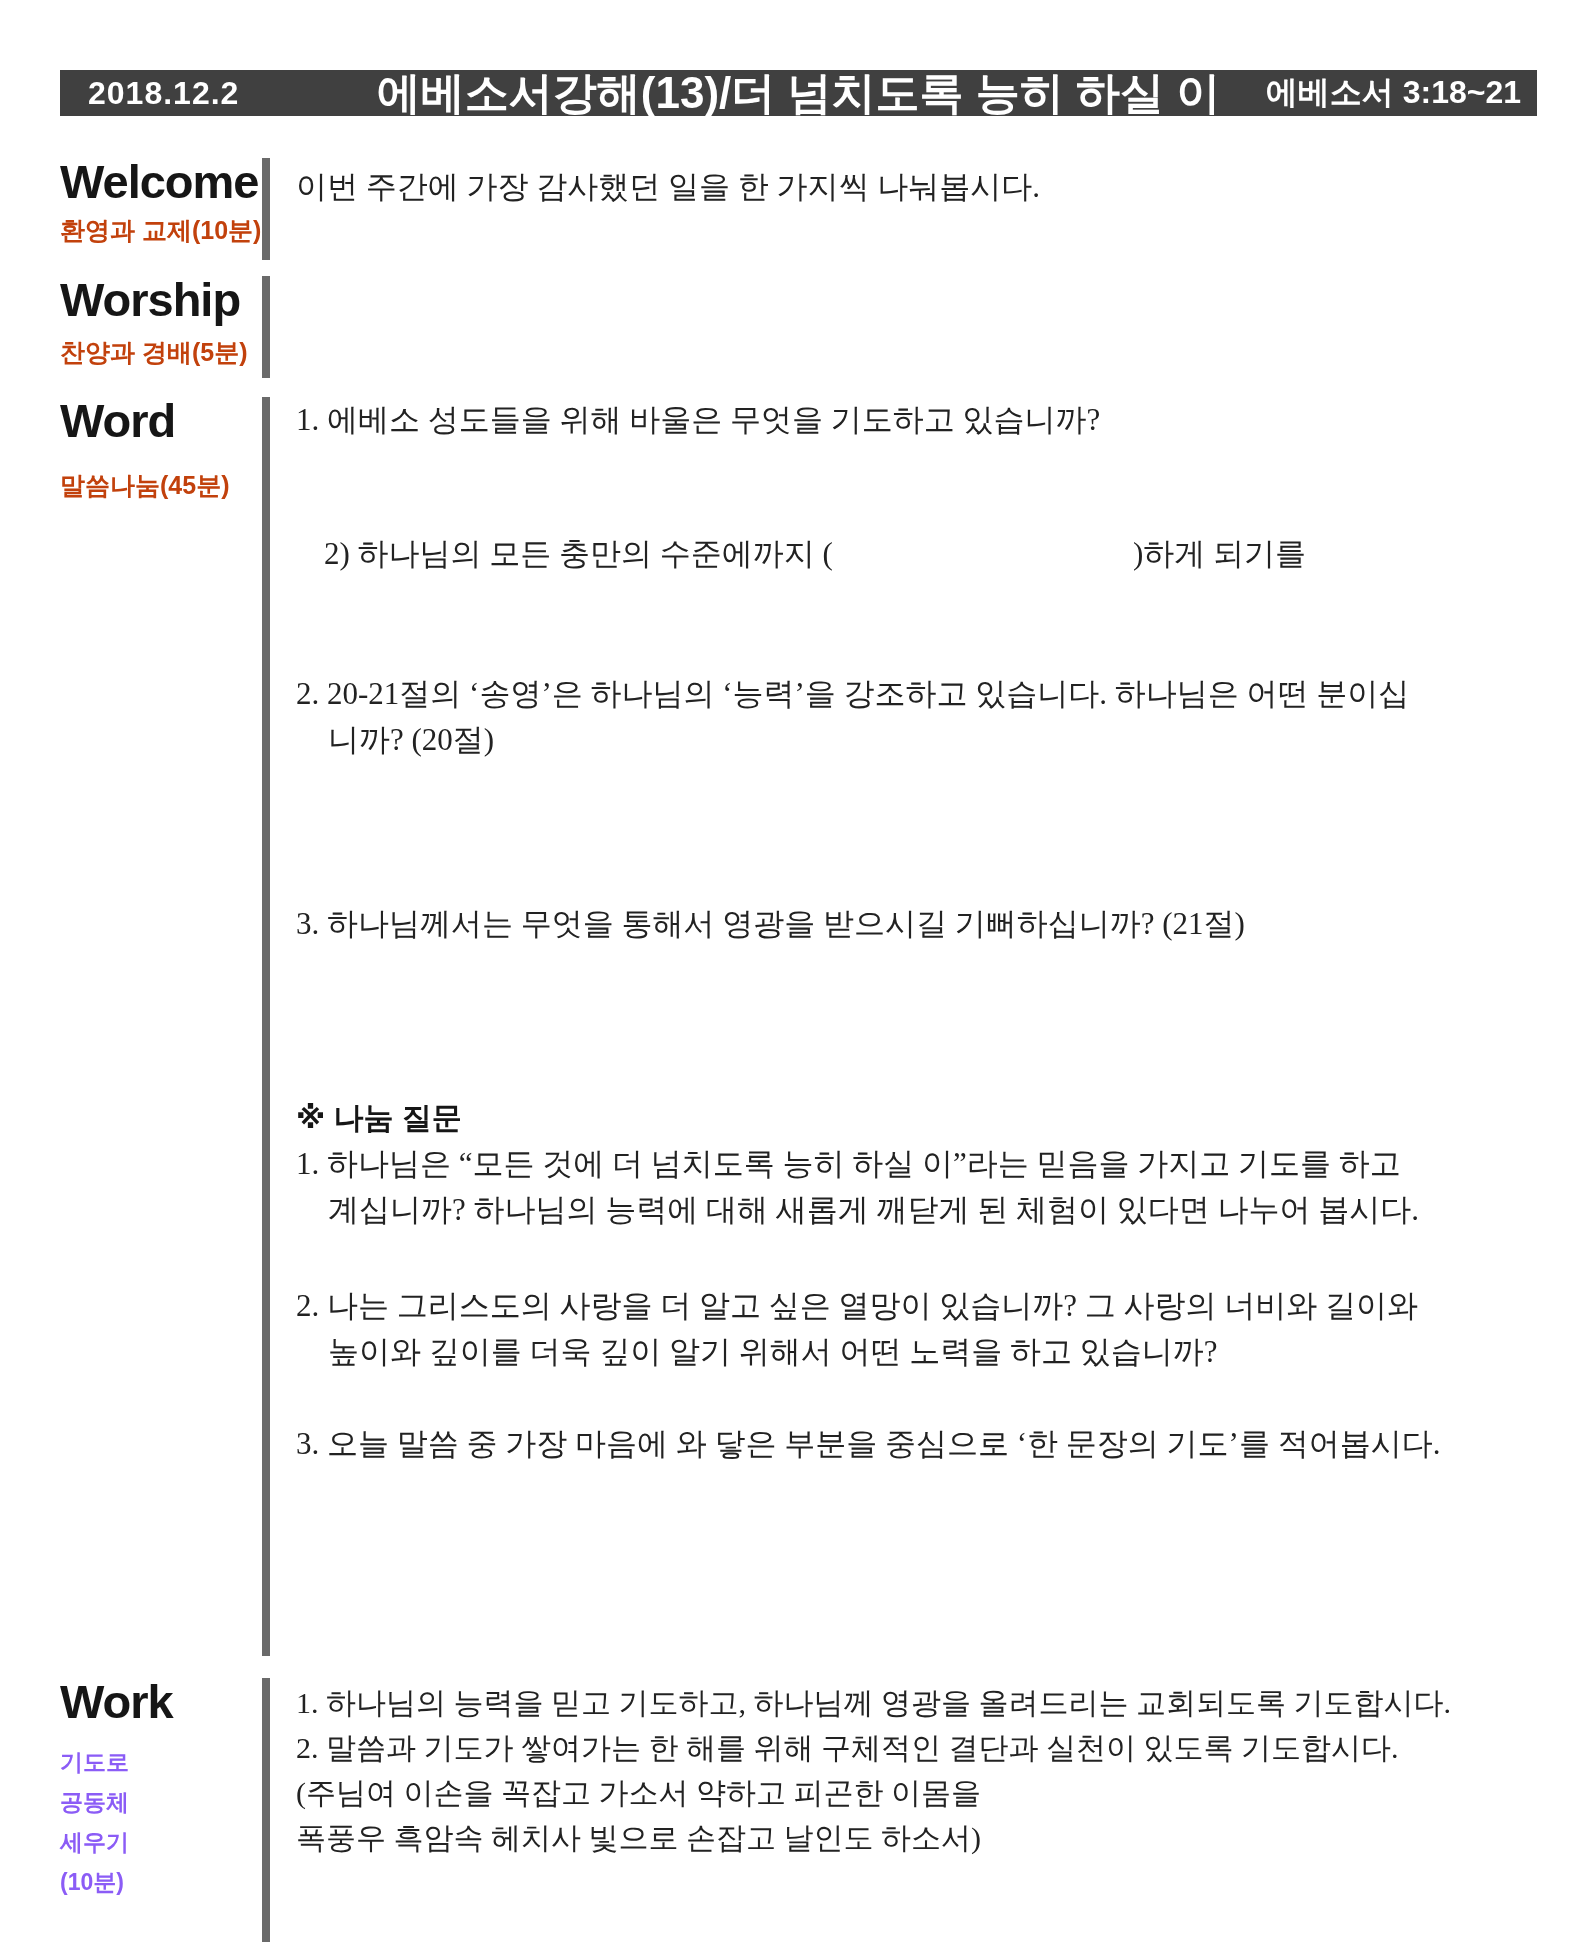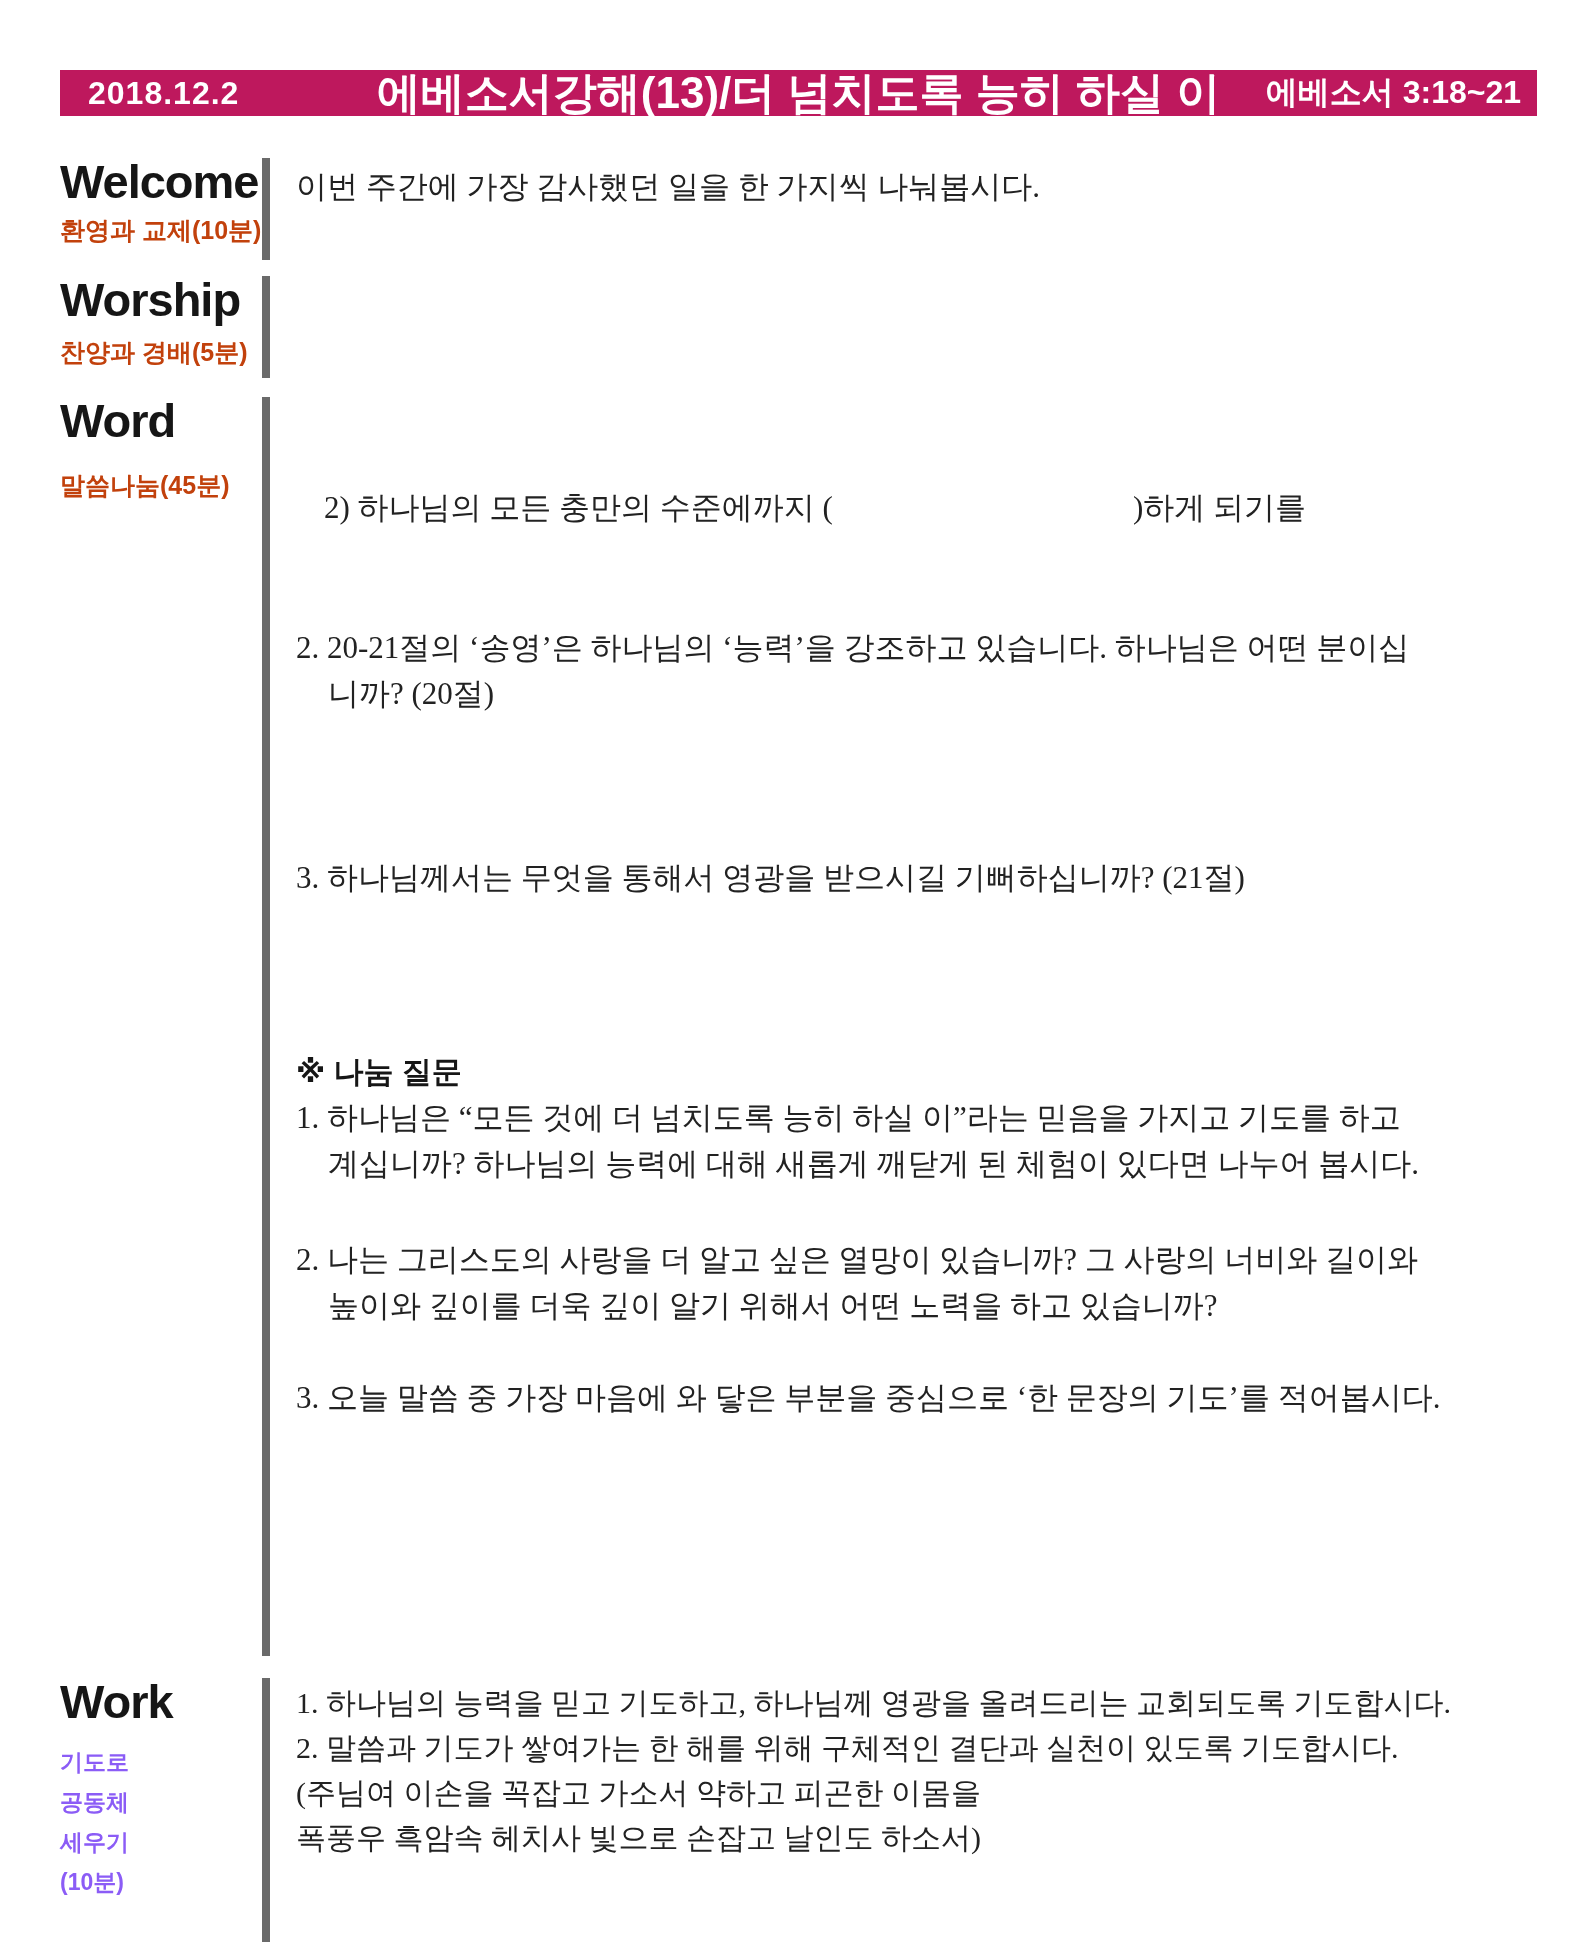--- a/index.html
+++ b/index.html
@@ -8,21 +8,21 @@
     background:#ffffff;
     position:relative;
     font-family:"Liberation Serif","DejaVu Serif",serif;
     color:#1e1e1e;
     overflow:hidden;
   }
 
   
   .header {
     position:absolute; left:60px; top:70px; width:1477px; height:46px;
-    background:#be185d; color:#ffffff;
+    background:#404040; color:#ffffff;
     display:flex; align-items:center;
     font-family:"Liberation Sans","DejaVu Sans",sans-serif;
     font-weight:bold;
   }
   .header .date { margin-left:28px; font-size:32px; letter-spacing:1px; }
   .header .title {
     position:absolute; left:50%; transform:translateX(-50%);
     white-space:nowrap; font-size:44px;
   }
   .header .ref { margin-left:auto; margin-right:16px; font-size:32px; }
@@ -113,20 +113,21 @@
   <div class="vbar"></div>
 </div>
 
 <div class="section sec-word">
   <div class="label-col">
     <div class="heading">Word</div>
     <div class="subtitle">말씀나눔(45분)</div>
   </div>
   <div class="vbar"></div>
   <div class="content">
+    <div class="line">1. 에베소 성도들을 위해 바울은 무엇을 기도하고 있습니까?</div>
 
 
     <div class="line q1sub m-sub2">
       <span>2) 하나님의 모든 충만의 수준에까지 (</span><span class="blank-2"></span><span>)하게 되기를</span>
     </div>
 
     <div class="m-q2">
       <div class="line">2. 20-21절의 ‘송영’은 하나님의 ‘능력’을 강조하고 있습니다. 하나님은 어떤 분이십</div>
       <div class="line cont-line">니까? (20절)</div>
     </div>

